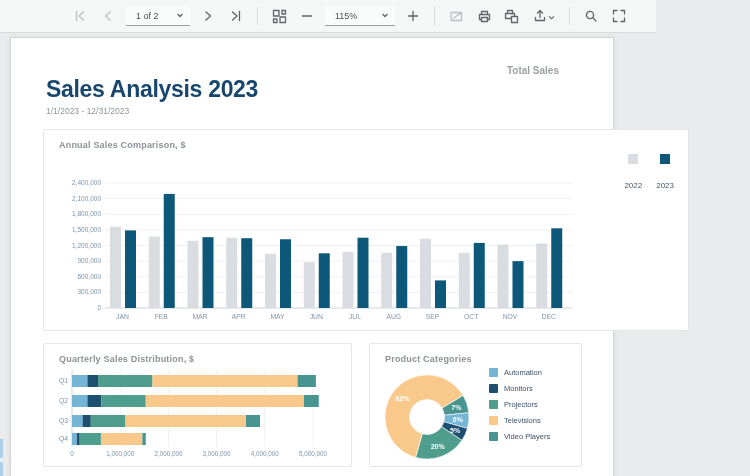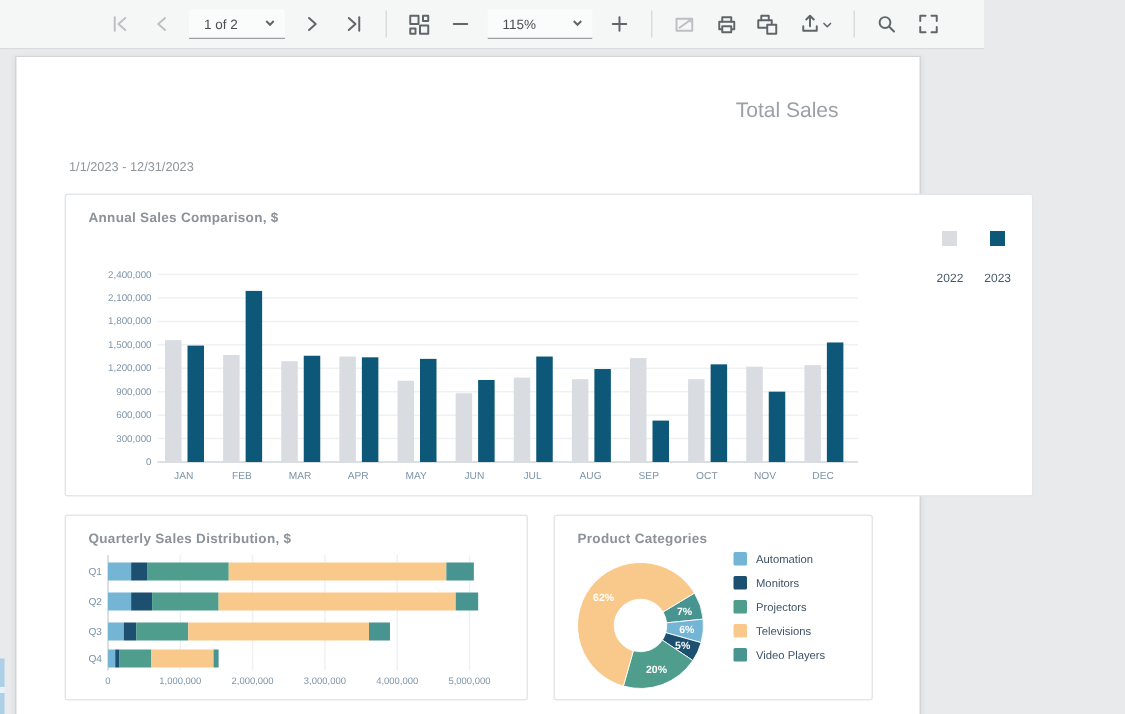--- a/index.html
+++ b/index.html
@@ -29,21 +29,21 @@
   .page { position:absolute; left:10px; top:4px; width:604px; height:450px;
     background:#ffffff; border:1px solid #d3d6d7; box-shadow:0 1px 4px rgba(0,0,0,.08); }
   .edge-strip { position:absolute; left:0; top:406px; width:3px; height:37px;
     background:linear-gradient(#aecfe8 0 52%, #e8f1f8 52% 62%, #aecfe8 62% 100%); }
 
   
   .rpt-title { position:absolute; left:35px; top:38px; font-size:23px; font-weight:bold;
     color:#17476e; letter-spacing:-0.3px; }
   .rpt-dates { position:absolute; left:35px; top:68px; font-size:8.5px; color:#8f969b; }
   .total-block { position:absolute; right:54px; top:27px; text-align:right; }
-  .total-label { font-size:14px; font-weight:normal; color:#9aa1a6; }
+  .total-label { font-size:10px; font-weight:bold; color:#9aa1a6; }
   .total-value { font-size:19px; font-weight:bold; color:#17476e; margin-top:2px; }
 
   
   .panel { position:absolute; background:#fff; border:1px solid #e4e7e9; border-radius:2px; }
   .panel-title { position:absolute; left:15px; top:10px; font-size:9px; font-weight:bold;
     color:#8b9298; letter-spacing:0.2px; }
   #panel1 { left:32px; top:91px;  width:646px; height:202px; }
   #panel2 { left:32px; top:305px; width:309px; height:124px; }
   #panel3 { left:358px; top:305px; width:213px; height:124px; }
   .chart-svg { position:absolute; left:0; top:0; }
@@ -168,20 +168,21 @@
         <path d="M12.5 9 V12.5 H9"></path>
       </svg>
   </div>
 </div>
 
 <div class="canvas">
   <div class="edge-strip"></div>
 
   <div class="page">
 
+    <div class="rpt-title">Sales Analysis 2023</div>
     <div class="rpt-dates">1/1/2023 - 12/31/2023</div>
     <div class="total-block">
       <div class="total-label">Total Sales</div>
     </div>
 
     <div class="panel" id="panel1">
       <div class="panel-title">Annual Sales Comparison, $</div>
       <div class="legend1" id="legend1">
           <div class="item">
             <span class="sw" style="background: rgb(217, 221, 225);"></span>

